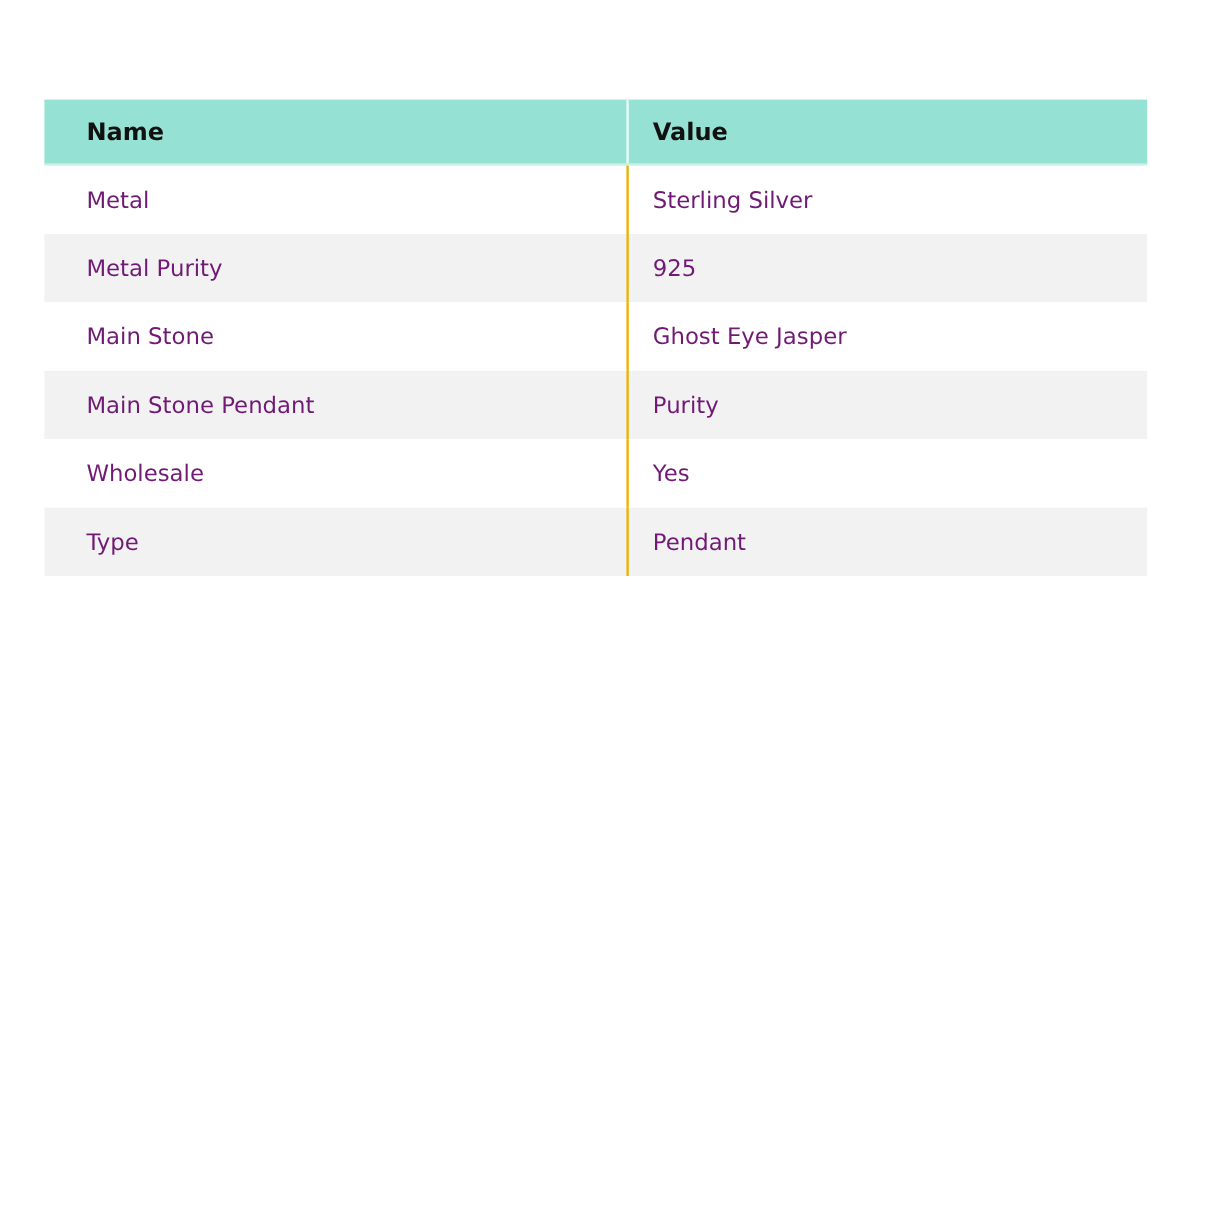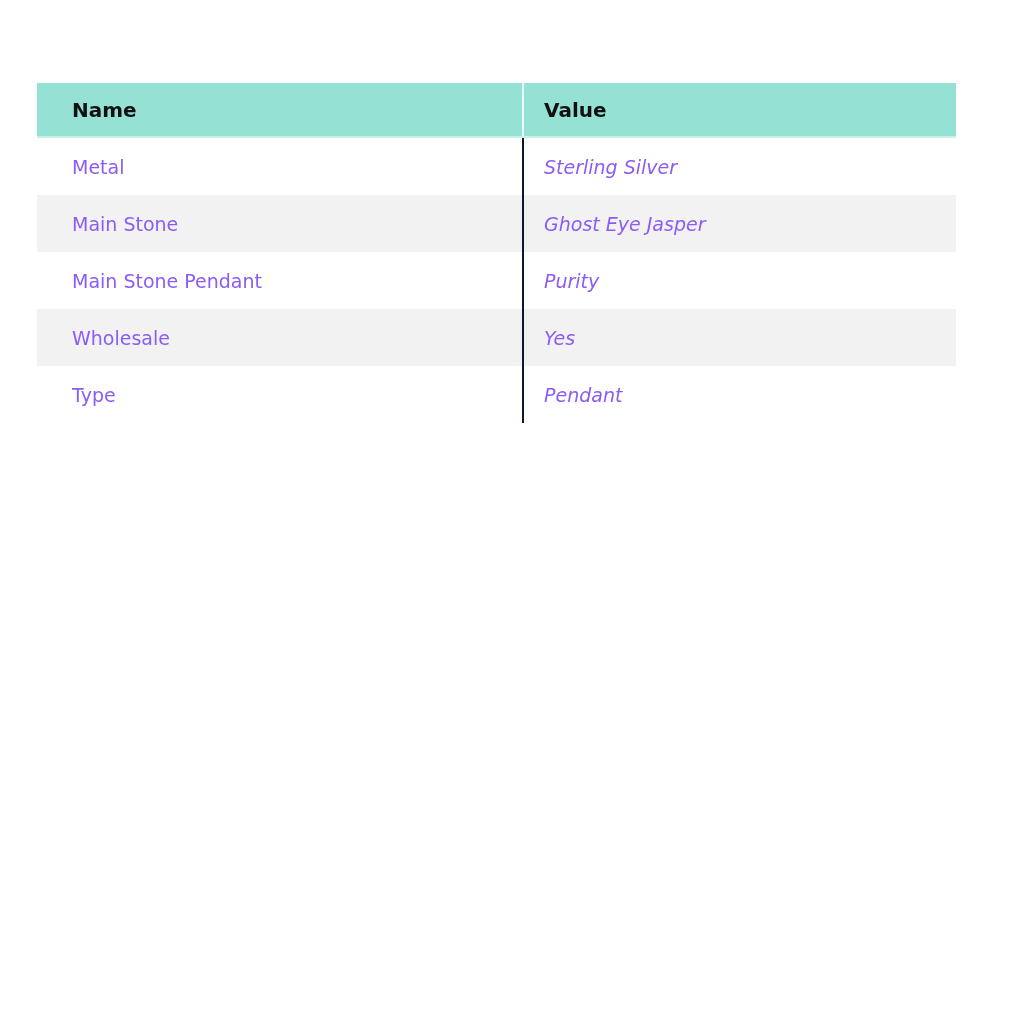--- a/index.html
+++ b/index.html
@@ -40,28 +40,27 @@
   }
   .spec-table th.value-col {
     padding-left: 20px;
     border-left: 2px solid #e7faf6;
   }
   .spec-table td {
     height: 57px;
     vertical-align: middle;
     font-size: 19px;
     font-weight: 400;
-    color: #8b5cf6;
+    color: #701a75;
     padding: 0 0 0 35px;
     background: #ffffff;
   }
   .spec-table td.value-col {
     padding-left: 20px;
-    border-left: 2px solid #0f172a;
-    font-style: italic;
+    border-left: 2px solid #eab308;
   }
   .spec-table tbody tr:nth-child(even) td {
     background: #f2f2f2;
   }
 </style>
 </head>
 <body>
 
 <div class="page">
   <table class="spec-table">
@@ -74,20 +73,24 @@
         <th class="name-col">Name</th>
         <th class="value-col">Value</th>
       </tr>
     </thead>
     <tbody id="table-body">
   <tr>
     <td class="name-col">Metal</td>
     <td class="value-col">Sterling Silver</td>
   </tr>
 
+  <tr>
+    <td class="name-col">Metal Purity</td>
+    <td class="value-col">925</td>
+  </tr>
 
   <tr>
     <td class="name-col">Main Stone</td>
     <td class="value-col">Ghost Eye Jasper</td>
   </tr>
 
 
   <tr>
     <td class="name-col">Main Stone Pendant</td>
     <td class="value-col">Purity</td>

